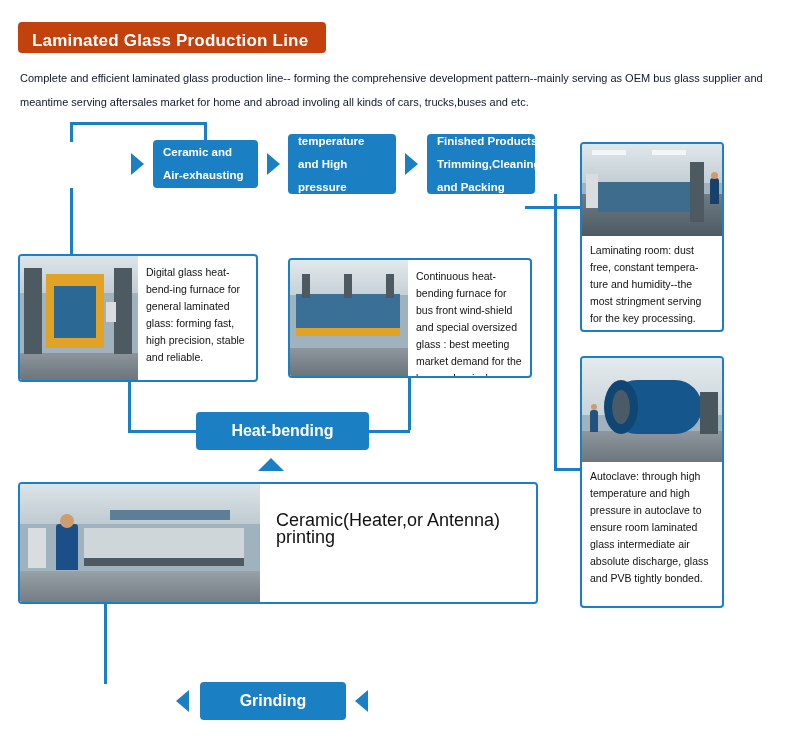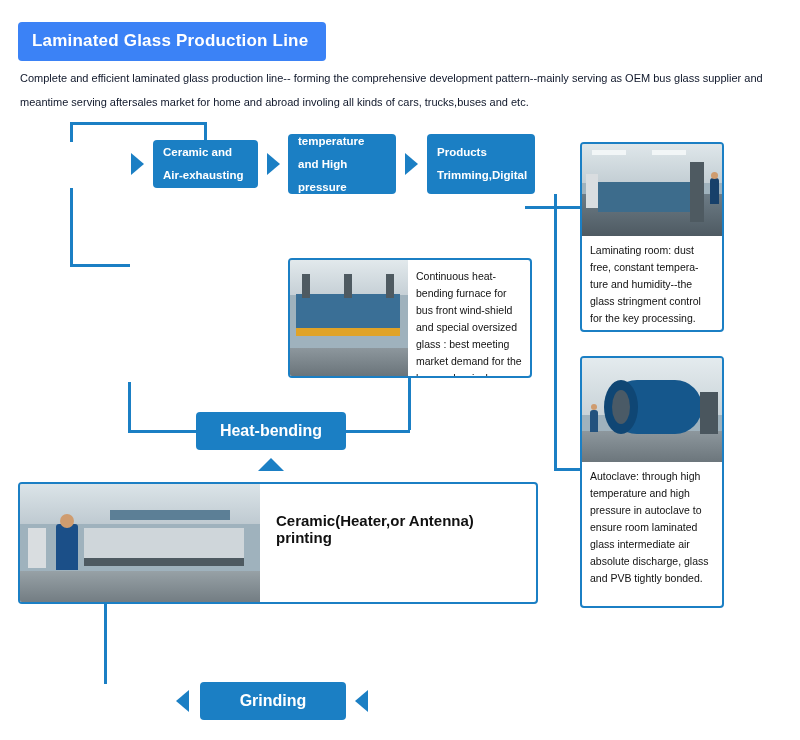--- a/index.html
+++ b/index.html
@@ -9,24 +9,24 @@
     font-family:"Liberation Sans", sans-serif;
     position:relative;
     overflow:hidden;
     color:#222;
   }
   .page{position:absolute;left:0;top:0;width:800px;height:740px;}
 
   
   .title-box{
     position:absolute;left:18px;top:22px;
-    background:#3b82f6;
+    background:#c2410c;
     color:#fff;
     font-size:17px;font-weight:bold;
-    padding:9px 18px 10px 14px;
+    padding:9px 18px 2px 14px;
     border-radius:4px;
     letter-spacing:.2px;
   }
 
   
   .intro{
     position:absolute;left:20px;top:66px;width:750px;
     font-size:11px;line-height:24px;color:#0f172a;
   }
 
@@ -91,21 +91,21 @@
   .photo .mach{position:absolute;background:#2f6f9e;}
   .photo .mach2{position:absolute;background:#e0a327;}
   .photo .mach3{position:absolute;background:#4e5a61;}
   .photo .pipe{position:absolute;background:#1d5f93;border-radius:40px;}
   .photo .pers{position:absolute;background:#17406a;border-radius:3px 3px 0 0;}
   .photo .head{position:absolute;background:#cf9c6f;border-radius:50%;}
   .photo .panel{position:absolute;background:#d9dde0;}
   .photo .light{position:absolute;background:#f2f6f7;}
 
   
-  #ceramic-card .ctitle{font-size:15px;color:#111;font-weight:bold;}
+  #ceramic-card .ctitle{font-size:18px;color:#111;font-weight:normal;}
   #ceramic-card .csub{font-size:10.5px;color:#111;margin-top:6px;}
 </style>
 </head>
 <body>
 
 <div class="page">
 
   <div class="title-box">Laminated Glass Production Line</div>
 
   <div class="intro">Complete and efficient laminated glass production line-- forming the comprehensive development pattern--mainly serving as OEM bus glass supplier and meantime serving aftersales market for home and abroad involing all kinds of cars, trucks,buses and etc.</div>
@@ -119,21 +119,21 @@
 
   <div class="chev" style="left:267px;top:153px;"></div>
 
   <div class="pbox small" style="left:288px;top:134px;width:108px;height:60px;">
     <span>High temperature and High pressure bonding</span>
   </div>
 
   <div class="chev" style="left:405px;top:153px;"></div>
 
   <div class="pbox small" style="left:427px;top:134px;width:108px;height:60px;">
-    <span>Finished Products Trimming,Digital and Packing</span>
+    <span>Finished Products Trimming,Cleaning and Packing</span>
   </div>
 
   <div class="line vline" style="left:70px;top:122px;height:20px;"></div>
   <div class="line hline" style="left:70px;top:122px;width:136px;"></div>
   <div class="line vline" style="left:204px;top:122px;height:20px;"></div>
 
   <div class="line vline" style="left:70px;top:188px;height:78px;"></div>
   <div class="line hline" style="left:70px;top:264px;width:60px;"></div>
 
   <div class="line vline" style="left:554px;top:194px;height:78px;"></div>
@@ -146,57 +146,69 @@
       <div class="sky"></div>
       <div class="light" style="left:10px;top:6px;width:34px;height:5px;"></div>
       <div class="light" style="left:70px;top:6px;width:34px;height:5px;"></div>
       <div class="floor" style="height:46%;background:linear-gradient(#6d7c86,#4e5a62);"></div>
       <div class="mach" style="left:16px;top:38px;width:104px;height:30px;background:#3d6c8c;"></div>
       <div class="mach3" style="left:108px;top:18px;width:14px;height:60px;"></div>
       <div class="panel" style="left:4px;top:30px;width:12px;height:34px;"></div>
       <div class="pers" style="left:128px;top:34px;width:9px;height:26px;"></div>
       <div class="head" style="left:129px;top:28px;width:7px;height:7px;"></div>
     </div>
-    <div class="cap">Laminating room: dust free, constant tempera-ture and humidity--the glass stringment control for the key processing.</div>
+    <div class="cap">Laminating room: dust free, constant tempera-ture and humidity--the most stringment serving for the key processing.</div>
   </div>
 
   <div class="card" id="autoclave-card" style="left:580px;top:356px;width:144px;height:252px;">
     <div class="photo" style="width:100%;height:104px;">
       <div class="sky" style="height:55%;background:linear-gradient(#e4ebee,#c9d3d8);"></div>
       <div class="floor" style="height:30%;background:linear-gradient(#8d979d,#6c767c);"></div>
       <div class="pipe" style="left:28px;top:22px;width:92px;height:54px;background:#15578c;"></div>
       <div class="pipe" style="left:22px;top:22px;width:34px;height:54px;background:#0f4674;border-radius:50%;"></div>
       <div class="pipe" style="left:30px;top:32px;width:18px;height:34px;background:#4a5a66;border-radius:50%;"></div>
       <div class="mach3" style="left:118px;top:34px;width:18px;height:42px;background:#4a565e;"></div>
       <div class="pers" style="left:8px;top:52px;width:8px;height:22px;background:#23527e;"></div>
       <div class="head" style="left:9px;top:46px;width:6px;height:6px;"></div>
     </div>
     <div class="cap">Autoclave: through high temperature and high pressure in autoclave to ensure room laminated glass intermediate air absolute discharge, glass and PVB tightly bonded.</div>
   </div>
 
+  <div class="card row" style="left:18px;top:254px;width:240px;height:128px;">
+    <div class="photo" style="width:118px;height:100%;">
+      <div class="sky" style="height:30%;background:linear-gradient(#dce5e9,#c2ccd2);"></div>
+      <div class="floor" style="height:22%;background:linear-gradient(#8b959b,#6b757b);"></div>
+      <div class="mach2" style="left:26px;top:18px;width:58px;height:74px;"></div>
+      <div class="mach" style="left:34px;top:30px;width:42px;height:52px;background:#2b6894;"></div>
+      <div class="mach3" style="left:4px;top:12px;width:18px;height:86px;"></div>
+      <div class="mach3" style="left:94px;top:12px;width:18px;height:86px;"></div>
+      <div class="panel" style="left:86px;top:46px;width:10px;height:20px;"></div>
+    </div>
+    <div class="cap">Digital glass heat-bend-ing furnace for general laminated glass: forming fast, high precision, stable and reliable.</div>
+  </div>
 
   <div class="card row" style="left:288px;top:258px;width:244px;height:120px;">
     <div class="photo" style="width:118px;height:100%;">
       <div class="sky" style="height:30%;background:linear-gradient(#e2e9ec,#c6d0d6);"></div>
       <div class="floor" style="height:24%;background:linear-gradient(#8d979d,#6a747a);"></div>
       <div class="mach" style="left:6px;top:34px;width:104px;height:34px;background:#3a6f96;"></div>
       <div class="mach2" style="left:6px;top:68px;width:104px;height:8px;"></div>
       <div class="mach3" style="left:12px;top:14px;width:8px;height:24px;"></div>
       <div class="mach3" style="left:54px;top:14px;width:8px;height:24px;"></div>
       <div class="mach3" style="left:96px;top:14px;width:8px;height:24px;"></div>
     </div>
     <div class="cap">Continuous heat-bending furnace for bus front wind-shield  and special oversized glass : best meeting market demand for the large spher-ical arc and  deep bending laminated glass.</div>
   </div>
 
   <div class="line vline" style="left:128px;top:382px;height:50px;"></div>
   <div class="line hline" style="left:128px;top:430px;width:70px;"></div>
   <div class="line vline" style="left:408px;top:378px;height:52px;"></div>
   <div class="line hline" style="left:344px;top:430px;width:66px;"></div>
 
-  <div class="pbox big" style="left:196px;top:412px;width:150px;height:38px;">
+  <div class="pbox big" style="left:196px;top:412px;width:173px;height:38px;">
     <span>Heat-bending</span>
   </div>
 
   <div class="chev up" style="left:258px;top:458px;"></div>
 
   <div class="card row" id="ceramic-card" style="left:18px;top:482px;width:520px;height:122px;">
     <div class="photo" style="width:240px;height:100%;">
       <div class="sky" style="height:34%;background:linear-gradient(#dbe4e8,#bfcad1);"></div>
       <div class="floor" style="height:26%;background:linear-gradient(#97a1a6,#737d83);"></div>
       <div class="mach" style="left:64px;top:44px;width:160px;height:30px;background:#cfd6da;"></div>

